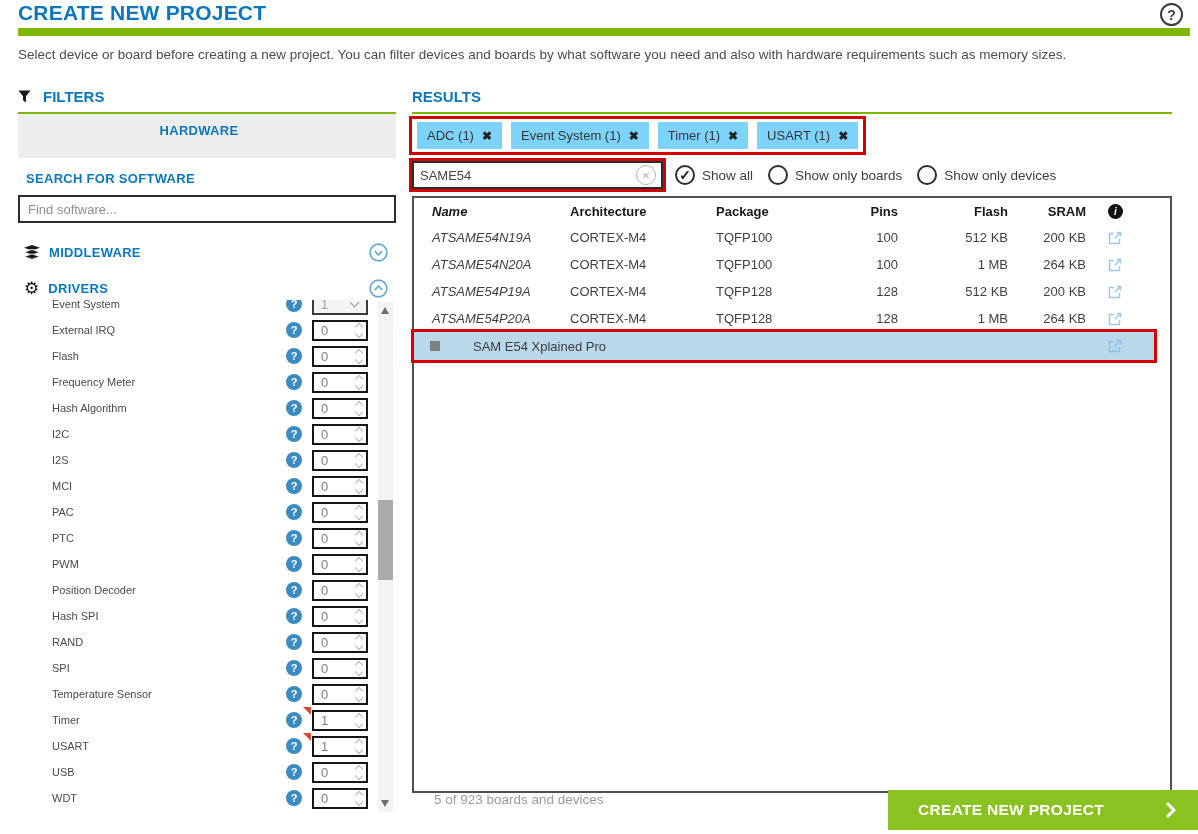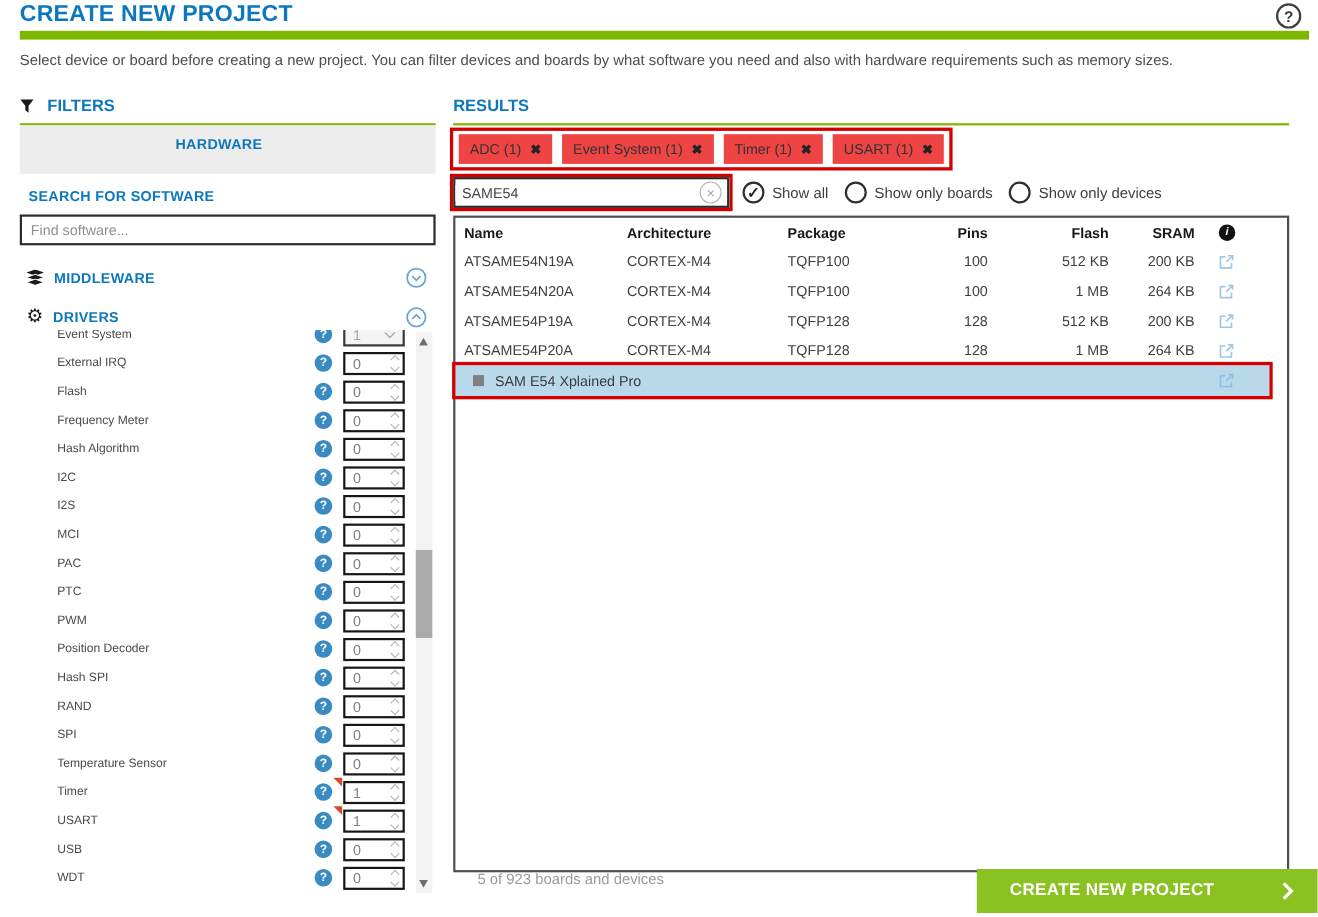--- a/index.html
+++ b/index.html
@@ -54,49 +54,49 @@
 
   .sbar { position:absolute; right:3px; top:2px; width:15px; height:510px; background:#f3f3f3; }
   .sb-up, .sb-down { position:absolute; left:3px; width:0; height:0; }
   .sb-up { top:5px; border-left:4.5px solid transparent; border-right:4.5px solid transparent; border-bottom:7px solid #6e6e6e; }
   .sb-down { bottom:5px; border-left:4.5px solid transparent; border-right:4.5px solid transparent; border-top:7px solid #6e6e6e; }
   .sb-thumb { position:absolute; left:0; top:198px; width:15px; height:80px; background:#ababab; }
 
   
   .ann { border:3px solid #d40000; }
   .chips-wrap { display:inline-flex; gap:9px; margin-top:2px; margin-left:-3px; padding:3px 5px; align-items:center; }
-  .chip { background:#ef4444; height:27px; display:inline-flex; align-items:center; padding:0 10px; font-size:13px; color:#333; cursor:pointer; }
+  .chip { background:#7dd3fc; height:27px; display:inline-flex; align-items:center; padding:0 10px; font-size:13px; color:#333; cursor:pointer; }
   .chip-x { margin-left:8px; font-size:12px; font-weight:bold; color:#222; cursor:pointer; }
 
   .search-row { margin-top:3px; display:flex; align-items:center; }
   .search-wrap { margin-left:-3px; width:257px; height:34px; display:flex; }
   .search-input-box { position:relative; flex:1; border:2px solid #2b2b2b; background:#fff; display:flex; align-items:center; }
   .search-input { border:none; outline:none; flex:1; font-family:"Liberation Sans",sans-serif; font-size:13px; color:#444; padding:0 6px; min-width:0; }
   .clear-icon { width:20px; height:20px; border:1.5px solid #b3b3b3; border-radius:50%; color:#a9a9a9; font-size:13px;
                 display:flex; align-items:center; justify-content:center; margin-right:5px; cursor:pointer; flex:none; }
   .radios { display:flex; align-items:center; gap:15px; margin-left:9px; }
   .radio { display:flex; align-items:center; gap:7px; cursor:pointer; }
   .rcirc { width:20px; height:20px; border:2px solid #2e2e2e; border-radius:50%; display:flex; align-items:center; justify-content:center; }
   .rcheck { font-size:14px; font-weight:bold; color:#1a1a1a; margin-top:-1px; }
   .rlabel { font-size:13.5px; color:#3d3d3d; }
 
   .rtable { margin-top:4px; border:2px solid #4f4f4f; height:597px; background:#fff; }
   .trow { display:grid; grid-template-columns:156px 146px 130px 52px 110px 78px 1fr; align-items:center; }
   .thead { height:26px; font-size:13px; font-weight:bold; color:#181818; }
   .tbody-row { height:27px; font-size:13px; color:#3f3f3f; cursor:pointer; }
-  .c1 { padding-left:8px; }
+  .c1 { padding-left:18px;font-style:italic; }
   .r { text-align:right; }
   .icn { padding-left:22px; display:flex; align-items:center; }
   .info-icon { width:15px; height:15px; border-radius:50%; background:#111; color:#fff; font-size:10px; font-weight:bold;
                font-style:italic; display:flex; align-items:center; justify-content:center; }
   .ext-icon { cursor:pointer; display:inline-flex; }
 
   .board-row { position:relative; width:740px; height:28px; background:#b9d9eb; display:grid;
                grid-template-columns:156px 146px 130px 52px 110px 78px 1fr; align-items:center; outline:3px solid #d40000; cursor:pointer; }
-  .board-cell { grid-column:1 / 7; display:flex; align-items:center; padding-left:16px; font-size:13px; color:#3c3c3c; }
+  .board-cell { grid-column:1 / 7; display:flex; align-items:center; padding-left:16px; font-size:13px; color:#3c3c3c;gap:23px; }
   .board-sq { width:10px; height:10px; background:#7f7f7f; margin-right:10px; }
 
   .summary { position:absolute; left:434px; top:792px; font-size:13.5px; color:#9b9b9b; }
   .create-btn { position:absolute; left:888px; top:790px; width:310px; height:40px; background:#8ac221; border:none; cursor:pointer;
                 display:flex; align-items:center; justify-content:space-between; padding:0 22px 0 30px; }
   .create-btn .lbl { color:#fff; font-weight:bold; font-size:15.5px; letter-spacing:.3px; font-family:"Liberation Sans",sans-serif; }
 </style>
 </head>
 <body>
 

